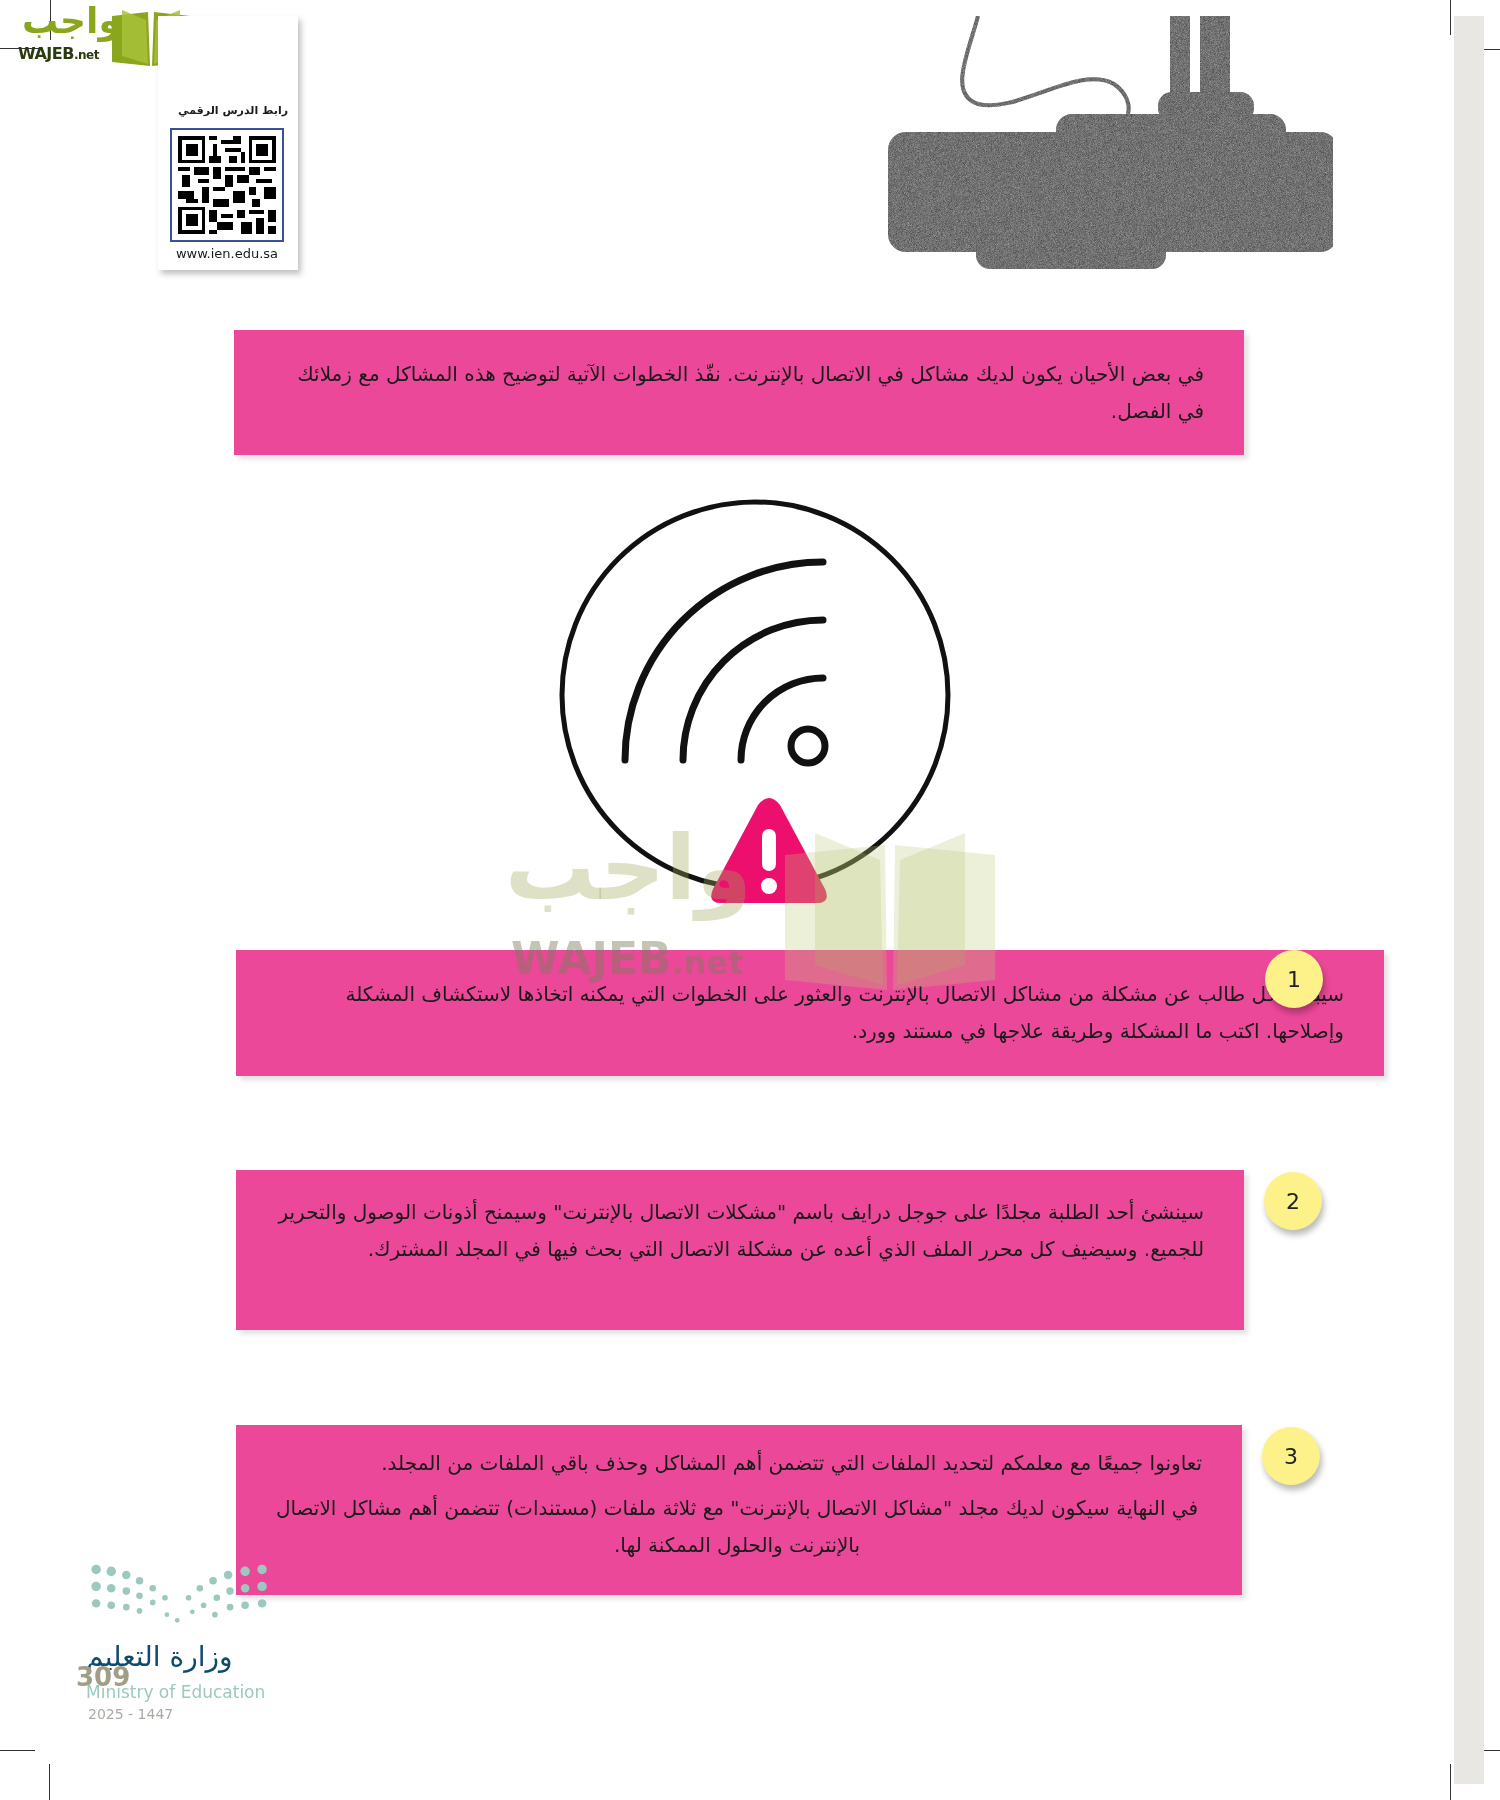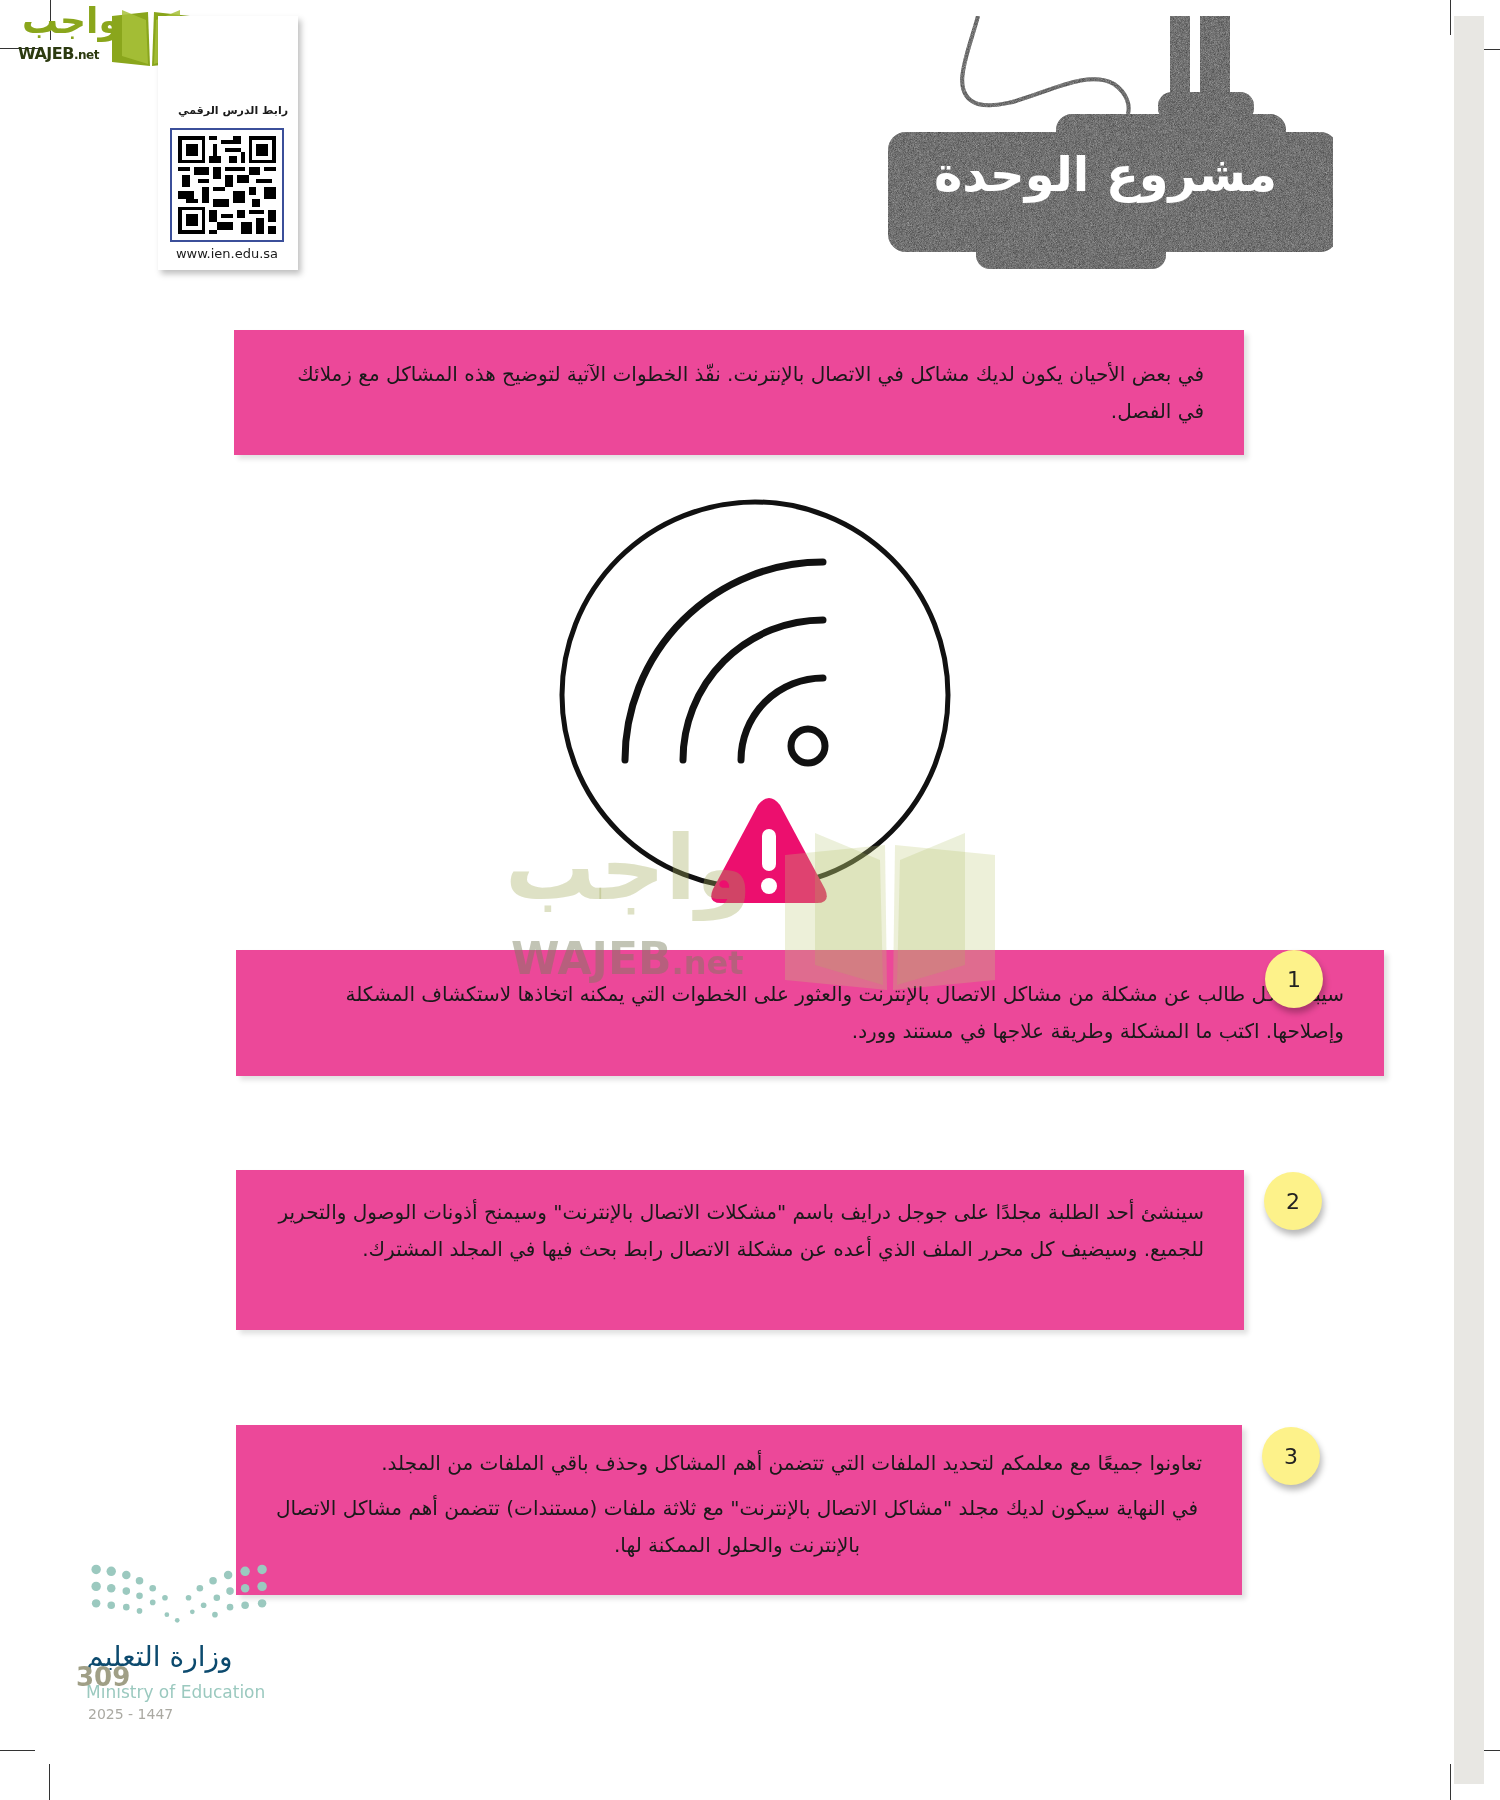--- a/index.html
+++ b/index.html
@@ -162,21 +162,20 @@
     <g filter="url(#grain)" fill="#3a3a3a">
       <path d="M100 2 C 90 40, 70 80, 100 90 C 140 100, 200 50, 236 70 C 250 80, 252 92, 250 100" fill="none" stroke="#3a3a3a" stroke-width="4"></path>
       <rect x="292" y="2" width="20" height="80"></rect>
       <rect x="322" y="2" width="30" height="80"></rect>
       <rect x="280" y="78" width="96" height="30" rx="14"></rect>
       <rect x="178" y="100" width="230" height="40" rx="16"></rect>
       <rect x="10" y="118" width="450" height="120" rx="18"></rect>
       <rect x="98" y="200" width="190" height="55" rx="14"></rect>
     </g>
   </svg>
-  <div class="banner-title">مشروع الوحدة</div>
 </div>
 
 <div class="ybox intro">
   <p>في بعض الأحيان يكون لديك مشاكل في الاتصال بالإنترنت. نفّذ الخطوات الآتية لتوضيح هذه المشاكل مع زملائك في الفصل.</p>
 </div>
 
 <svg class="wifi" viewBox="0 0 420 430">
   <circle cx="200" cy="200" r="193" fill="none" stroke="#111" stroke-width="5"></circle>
   <path d="M70 265 A 198 198 0 0 1 268 67" fill="none" stroke="#111" stroke-width="7" stroke-linecap="round"></path>
   <path d="M128 265 A 140 140 0 0 1 268 125" fill="none" stroke="#111" stroke-width="7" stroke-linecap="round"></path>
@@ -188,21 +187,21 @@
     <circle cx="214" cy="391" r="8" fill="#fff"></circle>
   </g>
 </svg>
 
 <div class="ybox step1">
   <p>سيبحث كل طالب عن مشكلة من مشاكل الاتصال بالإنترنت والعثور على الخطوات التي يمكنه اتخاذها لاستكشاف المشكلة وإصلاحها. اكتب ما المشكلة وطريقة علاجها في مستند وورد.</p>
 </div>
 <div class="num" style="left:1265px;top:950px;">1</div>
 
 <div class="ybox step2">
-  <p>سينشئ أحد الطلبة مجلدًا على جوجل درايف باسم "مشكلات الاتصال بالإنترنت" وسيمنح أذونات الوصول والتحرير للجميع. وسيضيف كل محرر الملف الذي أعده عن مشكلة الاتصال رابط بحث فيها في المجلد المشترك.</p>
+  <p>سينشئ أحد الطلبة مجلدًا على جوجل درايف باسم "مشكلات الاتصال بالإنترنت" وسيمنح أذونات الوصول والتحرير للجميع. وسيضيف كل محرر الملف الذي أعده عن مشكلة الاتصال التي بحث فيها في المجلد المشترك.</p>
 </div>
 <div class="num" style="left:1264px;top:1172px;">2</div>
 
 <div class="ybox step3">
   <p>تعاونوا جميعًا مع معلمكم لتحديد الملفات التي تتضمن أهم المشاكل وحذف باقي الملفات من المجلد.</p>
   <p>في النهاية سيكون لديك مجلد "مشاكل الاتصال بالإنترنت" مع ثلاثة ملفات (مستندات) تتضمن أهم مشاكل الاتصال بالإنترنت والحلول الممكنة لها.</p>
 </div>
 <div class="num" style="left:1262px;top:1427px;">3</div>
 
 <div class="wm">

